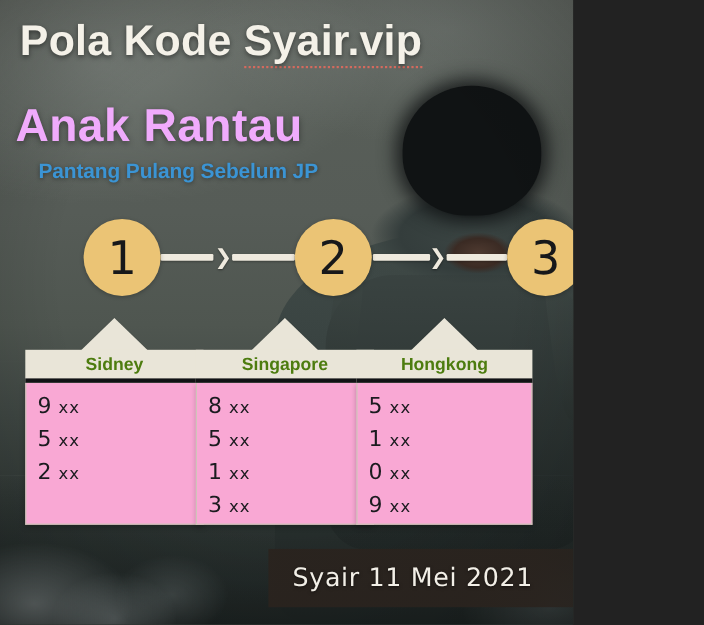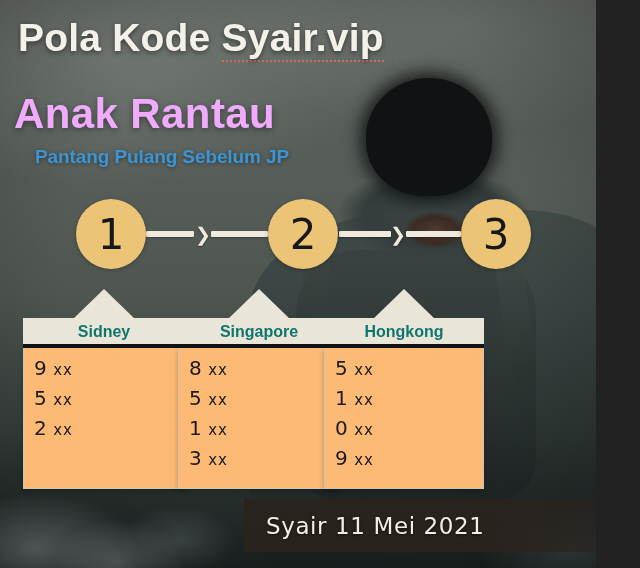--- a/index.html
+++ b/index.html
@@ -1,21 +1,21 @@
 <!DOCTYPE html>
 <html><head>
 <meta charset="utf-8">
 <title>Pola Kode Syair</title>
 <style>
   html,body{margin:0;padding:0;background:#222;}
   body{font-family:"Liberation Sans", sans-serif;}
 
   #poster{
     position:relative;
-    width:596px;height:568px;
+    width:521px;height:568px;
     overflow:hidden;
     background:#50564f;
   }
 
   
   .bg-base{
     position:absolute;inset:0;
     background:
       linear-gradient(180deg,
         #5c615b 0%,
@@ -151,31 +151,31 @@
     width:0;height:0;
     border-left:31px solid transparent;
     border-right:31px solid transparent;
     border-bottom:30px solid #e9e5d8;
     filter:drop-shadow(0 1px 1px rgba(0,0,0,.18));
   }
   .card-head{
     position:relative;
     background:#e9e5d8;
     text-align:center;
-    font-size:16px;font-weight:700;color:#0f766e;
+    font-size:16px;font-weight:700;color:#4d7c0f;
     padding:5px 0 3px 0;
     border-bottom:4px solid #111214;
     z-index:2;
   }
   .card-body{
-    background:#fdba74;
+    background:#f9a8d4;
     border:1px solid #cbc6b6;
     border-top:none;
     height:118px;
-    padding:6px 0 16px 10px;
+    padding:6px 0 4px 10px;
     box-shadow:0 2px 5px rgba(0,0,0,.25);
   }
   .code-line{
     font-family:"DejaVu Sans", sans-serif;
     color:#1b1b1f;
     font-size:17px;
     line-height:28px;
     letter-spacing:.5px;
     white-space:nowrap;
   }

